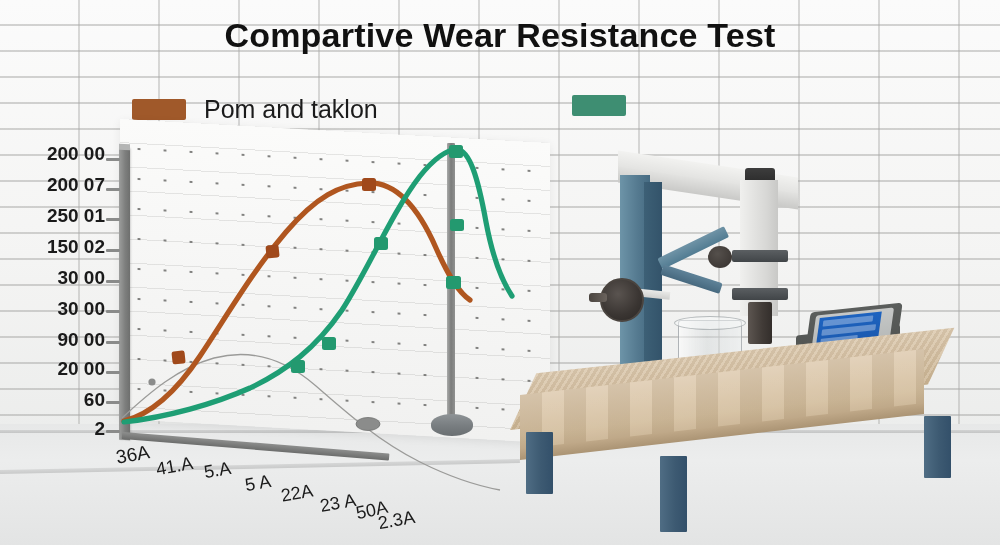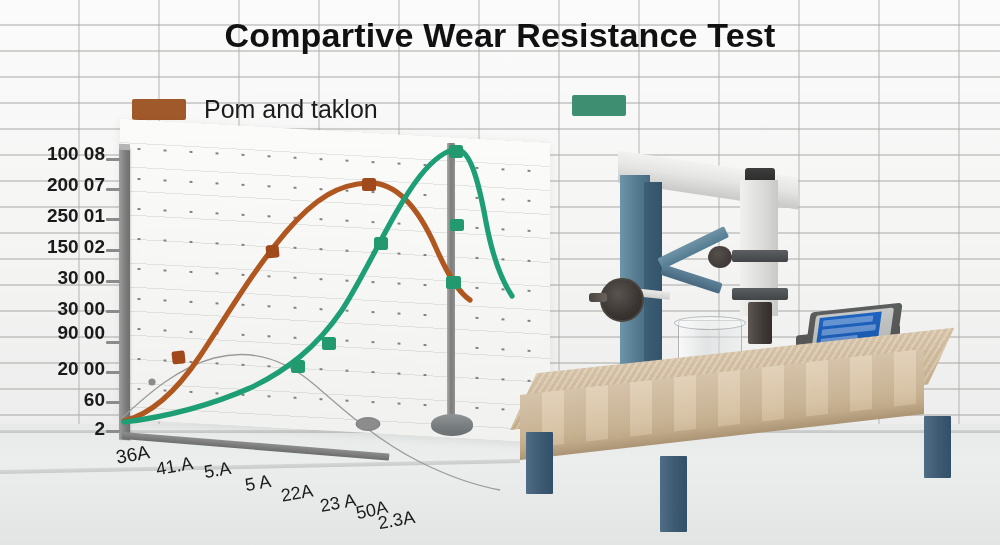--- a/index.html
+++ b/index.html
@@ -350,27 +350,27 @@
   <div class="ytick" style="left:106px;top:218px;"></div>
   <div class="ytick" style="left:106px;top:249px;"></div>
   <div class="ytick" style="left:106px;top:280px;"></div>
   <div class="ytick" style="left:106px;top:310px;"></div>
   <div class="ytick" style="left:106px;top:341px;"></div>
   <div class="ytick" style="left:106px;top:371px;"></div>
   <div class="ytick" style="left:106px;top:401px;"></div>
   <div class="ytick" style="left:106px;top:430px;"></div>
 
   <div class="ylabels">
-    <div class="ylab" style="top:143px;right:12px;">100 08</div>
+    <div class="ylab" style="top:143px;right:12px;">200 00</div>
     <div class="ylab" style="top:174px;right:12px;">200 07</div>
     <div class="ylab" style="top:205px;right:12px;">250 01</div>
     <div class="ylab" style="top:236px;right:12px;">150 02</div>
     <div class="ylab" style="top:267px;right:12px;">30 00</div>
     <div class="ylab" style="top:298px;right:12px;">30 00</div>
-    <div class="ylab" style="top:322px;right:12px;">90 00</div>
+    <div class="ylab" style="top:329px;right:12px;">90 00</div>
     <div class="ylab" style="top:358px;right:12px;">20 00</div>
     <div class="ylab" style="top:389px;right:12px;">60</div>
     <div class="ylab" style="top:418px;right:12px;">2</div>
   </div>
 
   <div class="xlabels">
     <div class="xlab" style="left:116px;top:444px;transform:rotate(-10deg);">36A</div>
     <div class="xlab" style="left:156px;top:456px;transform:rotate(-10deg);font-size:18px;">41.A</div>
     <div class="xlab" style="left:204px;top:460px;transform:rotate(-10deg);font-size:18px;">5.A</div>
     <div class="xlab" style="left:245px;top:473px;transform:rotate(-10deg);font-size:18px;">5 A</div>

